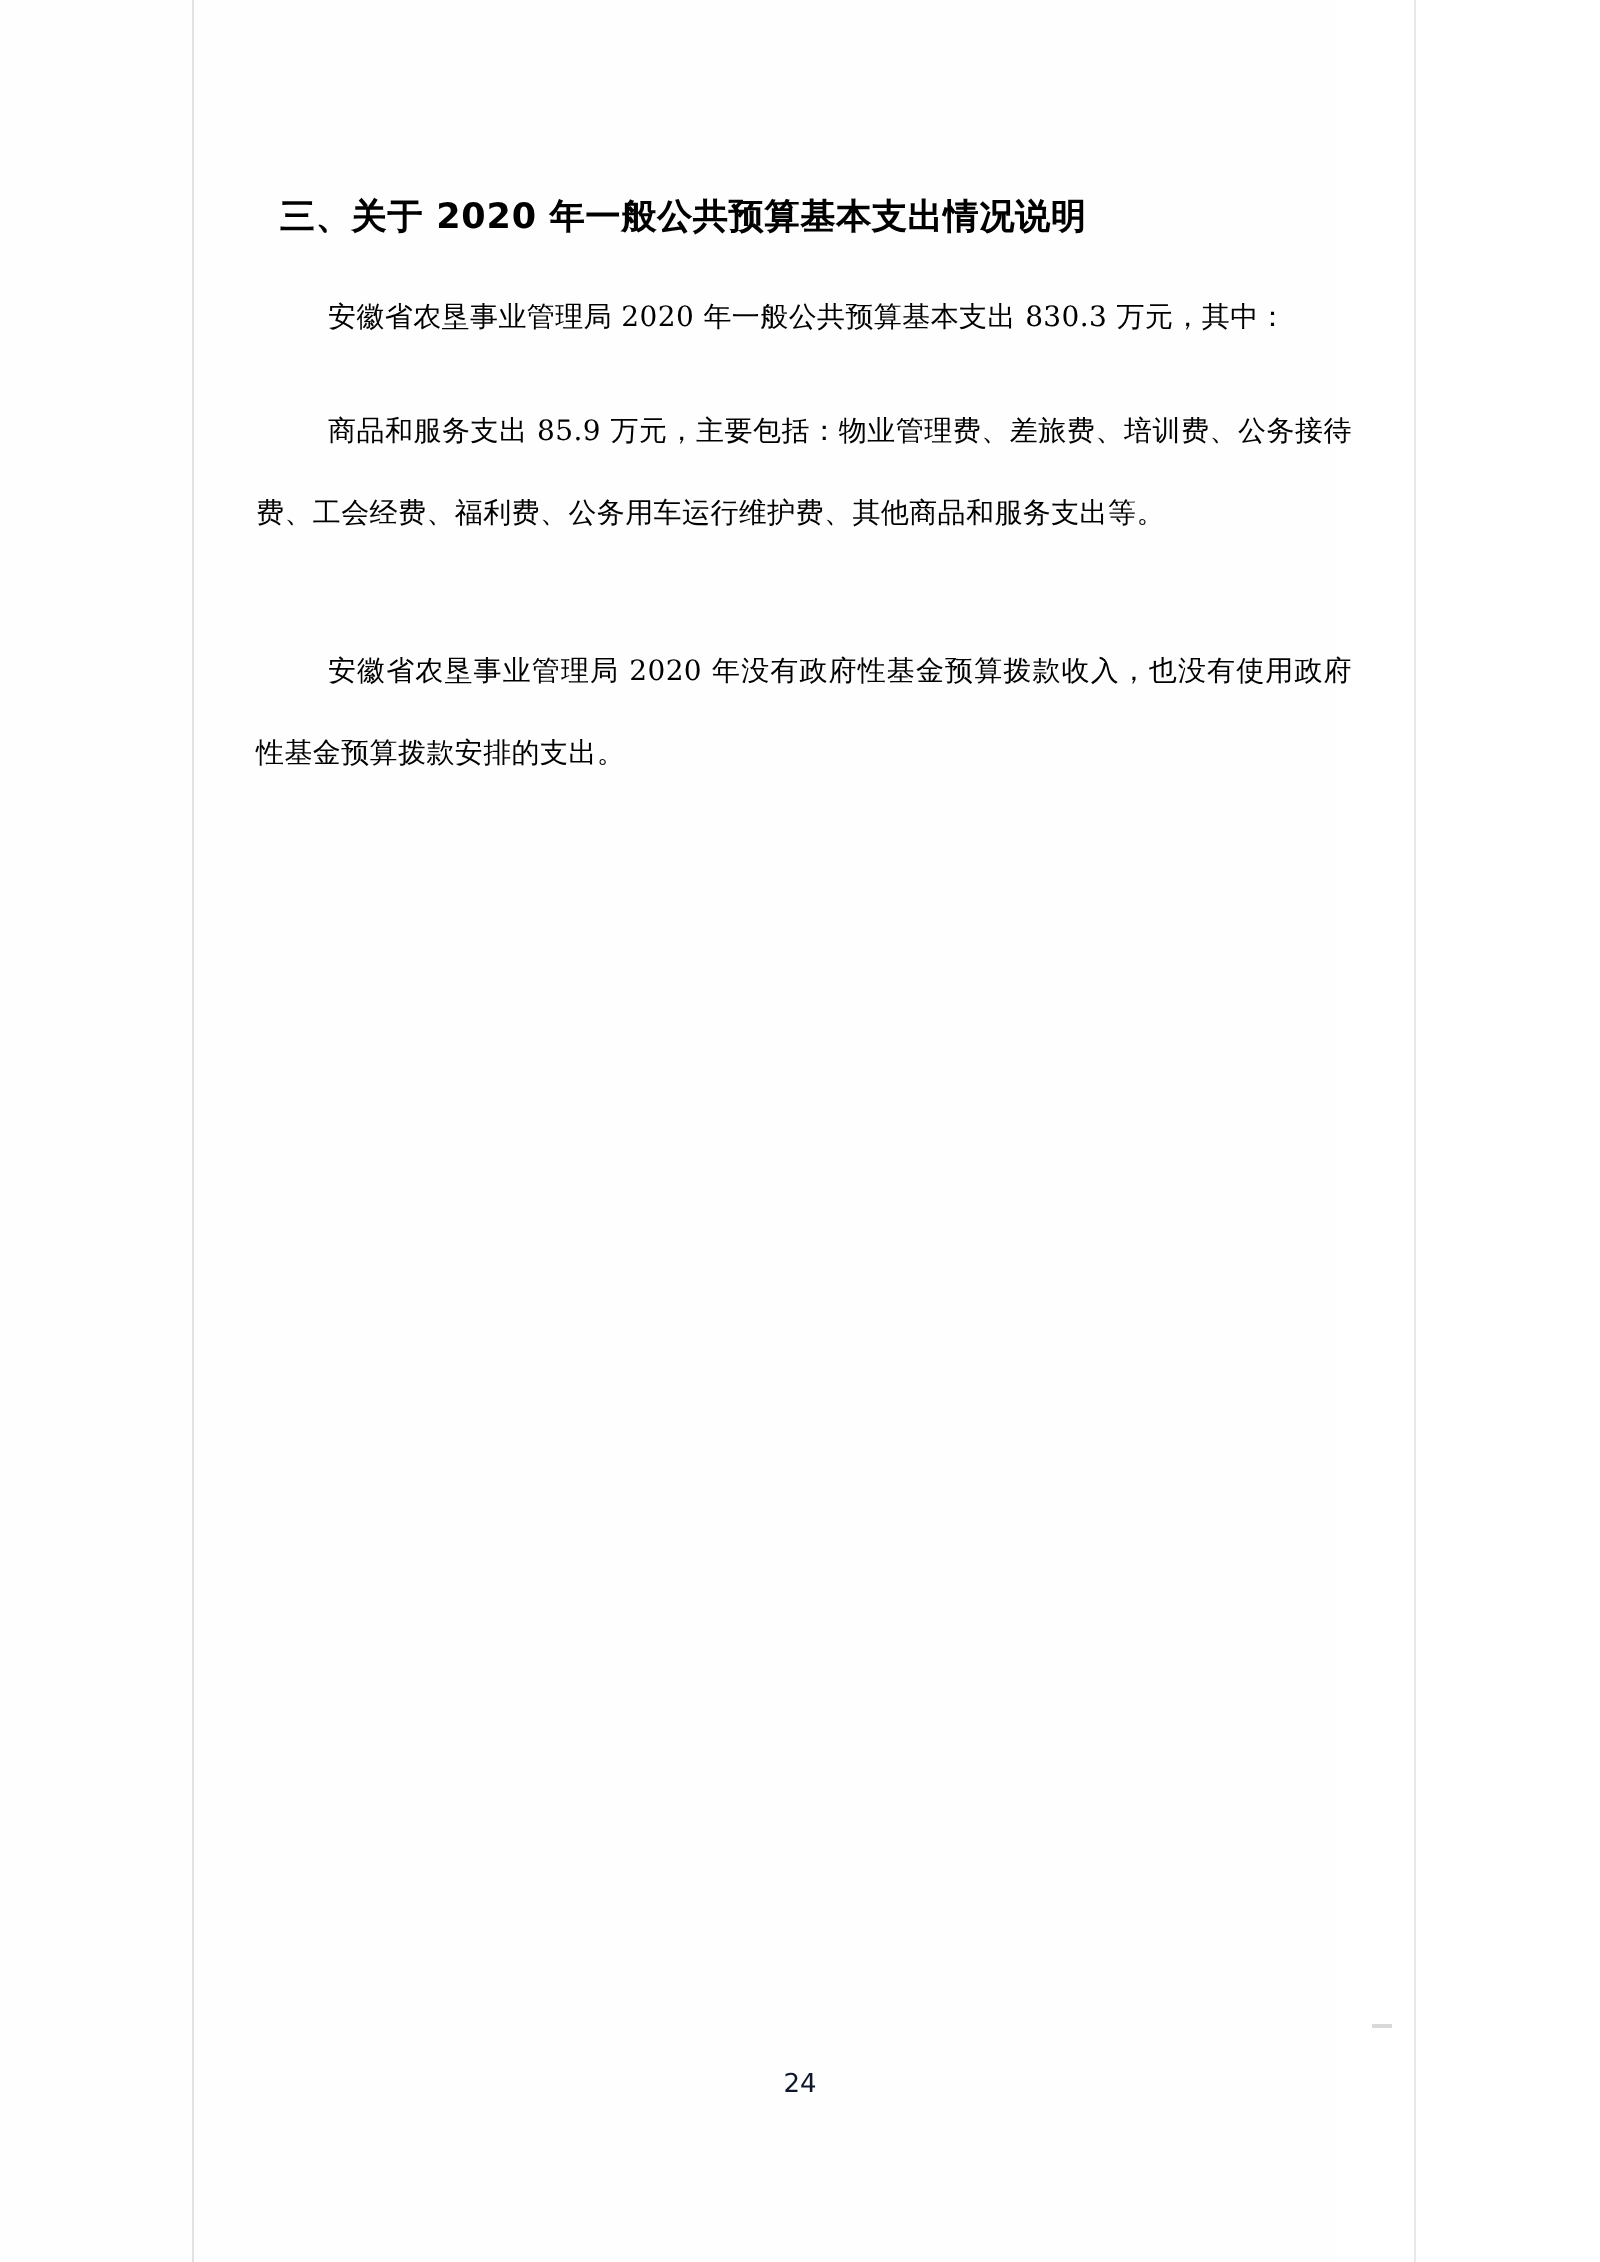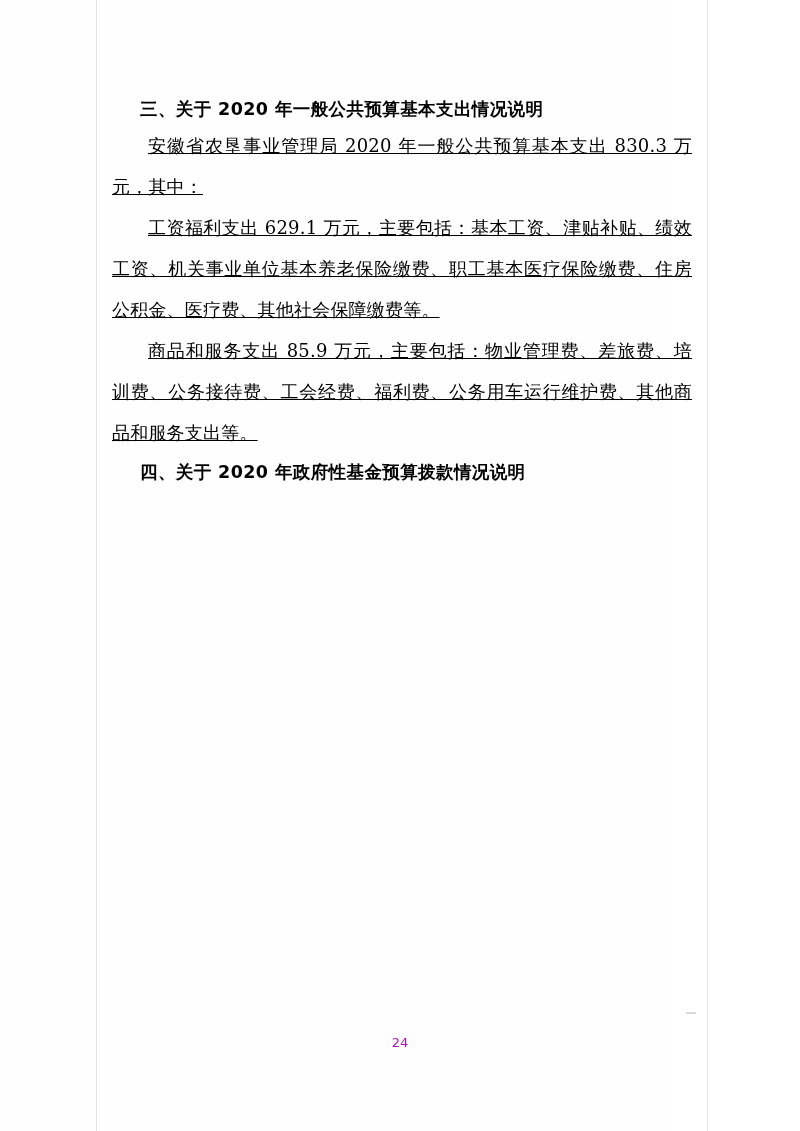--- a/index.html
+++ b/index.html
@@ -49,44 +49,43 @@
   .heading {
     font-family: "DejaVu Sans", "Liberation Sans", sans-serif;
     font-weight: bold;
     font-size: 17.5px;
     letter-spacing: 0.4px;
     line-height: 1.55;
     margin: 0 0 2px 0;
     text-indent: 28px;
   }
   p.para {
-    font-size: 18px;
+    font-size: 14px;
     line-height: 41px;
-    margin: 0;
+    margin: 16px;
     text-indent: 36px;
     text-align: justify;
     text-justify: inter-ideograph;
     letter-spacing: 0.2px;
-    text-decoration: underline;
   }
   .block {
     margin-bottom: 0px;
   }
   .sect-gap {
     height: 6px;
   }
   .pagenum {
     position: absolute;
     left: 0;
     top: 1035px;
     width: 800px;
     text-align: center;
     font-family: "DejaVu Sans", "Liberation Sans", sans-serif;
     font-size: 13px;
-    color: #a21caf;
+    color: #0f172a;
   }
   .mark-right {
     position: absolute;
     left: 686px;
     top: 1012px;
     width: 10px;
     height: 2px;
     background: #d9d9d9;
   }
 </style>
@@ -95,28 +94,27 @@
 
 <div class="page">
   <div class="edge-left"></div>
   <div class="edge-right"></div>
 
   <div class="content">
 
     <div class="block">
       <div class="heading">三、关于 2020 年一般公共预算基本支出情况说明</div>
       <p class="para">安徽省农垦事业管理局 2020 年一般公共预算基本支出 830.3 万元，其中：</p>
-      <p class="para">工资福利支出 629.1 万元，主要包括：基本工资、津贴补贴、绩效工资、机关事业单位基本养老保险缴费、职工基本医疗保险缴费、住房公积金、医疗费、其他社会保障缴费等。</p>
       <p class="para">商品和服务支出 85.9 万元，主要包括：物业管理费、差旅费、培训费、公务接待费、工会经费、福利费、公务用车运行维护费、其他商品和服务支出等。</p>
     </div>
 
     <div class="sect-gap"></div>
 
     <div class="block">
-      <div class="heading">四、关于 2020 年政府性基金预算拨款情况说明</div>
+      <p class="para">安徽省农垦事业管理局 2020 年没有政府性基金预算拨款收入，也没有使用政府性基金预算拨款安排的支出。</p>
     </div>
 
     <div class="sect-gap"></div>
 
 
     <div class="sect-gap"></div>
 
 
   </div>
 

